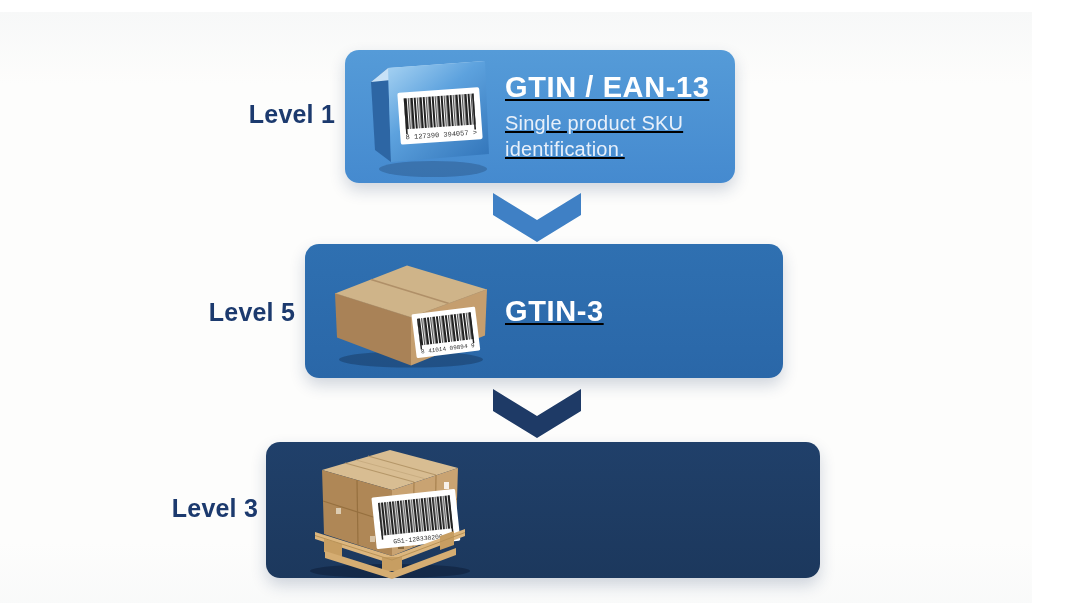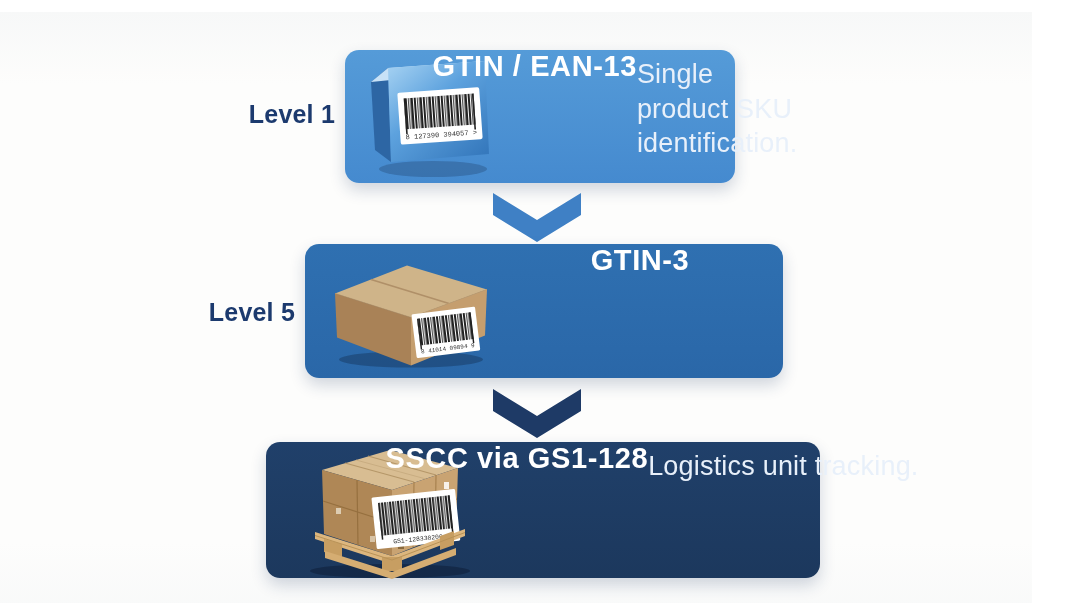--- a/index.html
+++ b/index.html
@@ -22,42 +22,43 @@
   .card-1 { left:345px; top:38px;  width:390px; height:133px;
             background:linear-gradient(180deg,#559bd8 0%,#458acf 100%); }
   .card-2 { left:305px; top:232px; width:478px; height:134px;
             background:linear-gradient(180deg,#2f70b1 0%,#2a67a8 100%); }
   .card-3 { left:266px; top:430px; width:554px; height:136px;
             background:linear-gradient(180deg,#20406a 0%,#1c385d 100%); }
   .art { position:absolute; }
   .art-1 { left:16px; top:4px;  width:142px; height:126px; }
   .art-2 { left:16px; top:10px; width:180px; height:118px; }
   .art-3 { left:32px; top:2px;  width:185px; height:135px; }
-  .card-text { position:absolute; display:flex; flex-direction:row; justify-content:center; height:100%; }
+  .card-text { position:absolute; display:flex; flex-direction:column; justify-content:center; height:100%;text-decoration:underline; }
   .card-1 .card-text { left:160px; width:220px; }
   .card-2 .card-text { left:200px; width:270px; }
   .card-3 .card-text { left:236px; width:300px; }
   .card-title { font-size:29px; font-weight:bold; color:#ffffff; letter-spacing:0.6px; white-space:nowrap; }
-  .card-sub   { font-size:27px; color:#e8f0fa; margin-top:7px; line-height:1.28; letter-spacing:0.2px; }
+  .card-sub   { font-size:20px; color:#e8f0fa; margin-top:7px; line-height:1.28; letter-spacing:0.2px; }
   .card-2 .card-sub, .card-3 .card-sub { white-space:nowrap; }
   .chevron {
     position:absolute; width:88px; height:49px;
     clip-path:polygon(0 0, 50% 55%, 100% 0, 100% 45%, 50% 100%, 0 45%);
   }
   .chevron-1 { left:493px; top:181px; background:#3f80c5; }
   .chevron-2 { left:493px; top:377px; background:#1e3a66; }
   svg { display:block; }
 </style>
 </head>
 <body>
 
 <div class="canvas">
 
   <div class="level-label" style="left:175px; top:88px;">Level 1</div>
   <div class="level-label" style="left:135px; top:286px;">Level 5</div>
+  <div class="level-label" style="left:98px;  top:482px;">Level 3</div>
 
   <div class="card card-1">
     <div class="art art-1">
       <svg viewBox="0 0 142 126" width="142" height="126">
         <defs>
           <linearGradient id="bluebox" x1="0" y1="0" x2="0.85" y2="1">
             <stop offset="0" stop-color="#a9d4f3"></stop>
             <stop offset="0.45" stop-color="#5da2de"></stop>
             <stop offset="1" stop-color="#3679bd"></stop>
           </linearGradient>
@@ -162,19 +163,15 @@
 
         <polygon points="17,88 94,112 167,85 167,92 94,120 17,95" fill="#dcb67e"></polygon>
         <polygon points="26,95 44,100 44,113 26,108" fill="#c79e62"></polygon>
         <polygon points="84,113 104,113 104,127 84,127" fill="#c79e62"></polygon>
         <polygon points="142,92 156,87 156,101 142,106" fill="#c79e62"></polygon>
         <polygon points="27,107 94,128 158,104 158,111 94,135 27,114" fill="#d5ad72"></polygon>
         <line x1="17" y1="91.5" x2="94" y2="116" stroke="#b89257" stroke-width="1"></line>
         <line x1="94" y1="116" x2="167" y2="88.5" stroke="#b89257" stroke-width="1"></line>
       </svg>
     </div>
-    <div class="card-text">
-      <div class="card-title">SSCC via GS1-128</div>
-      <div class="card-sub">Logistics unit tracking.</div>
-    </div>
   </div>
 
 </div>
 
 </body></html>

